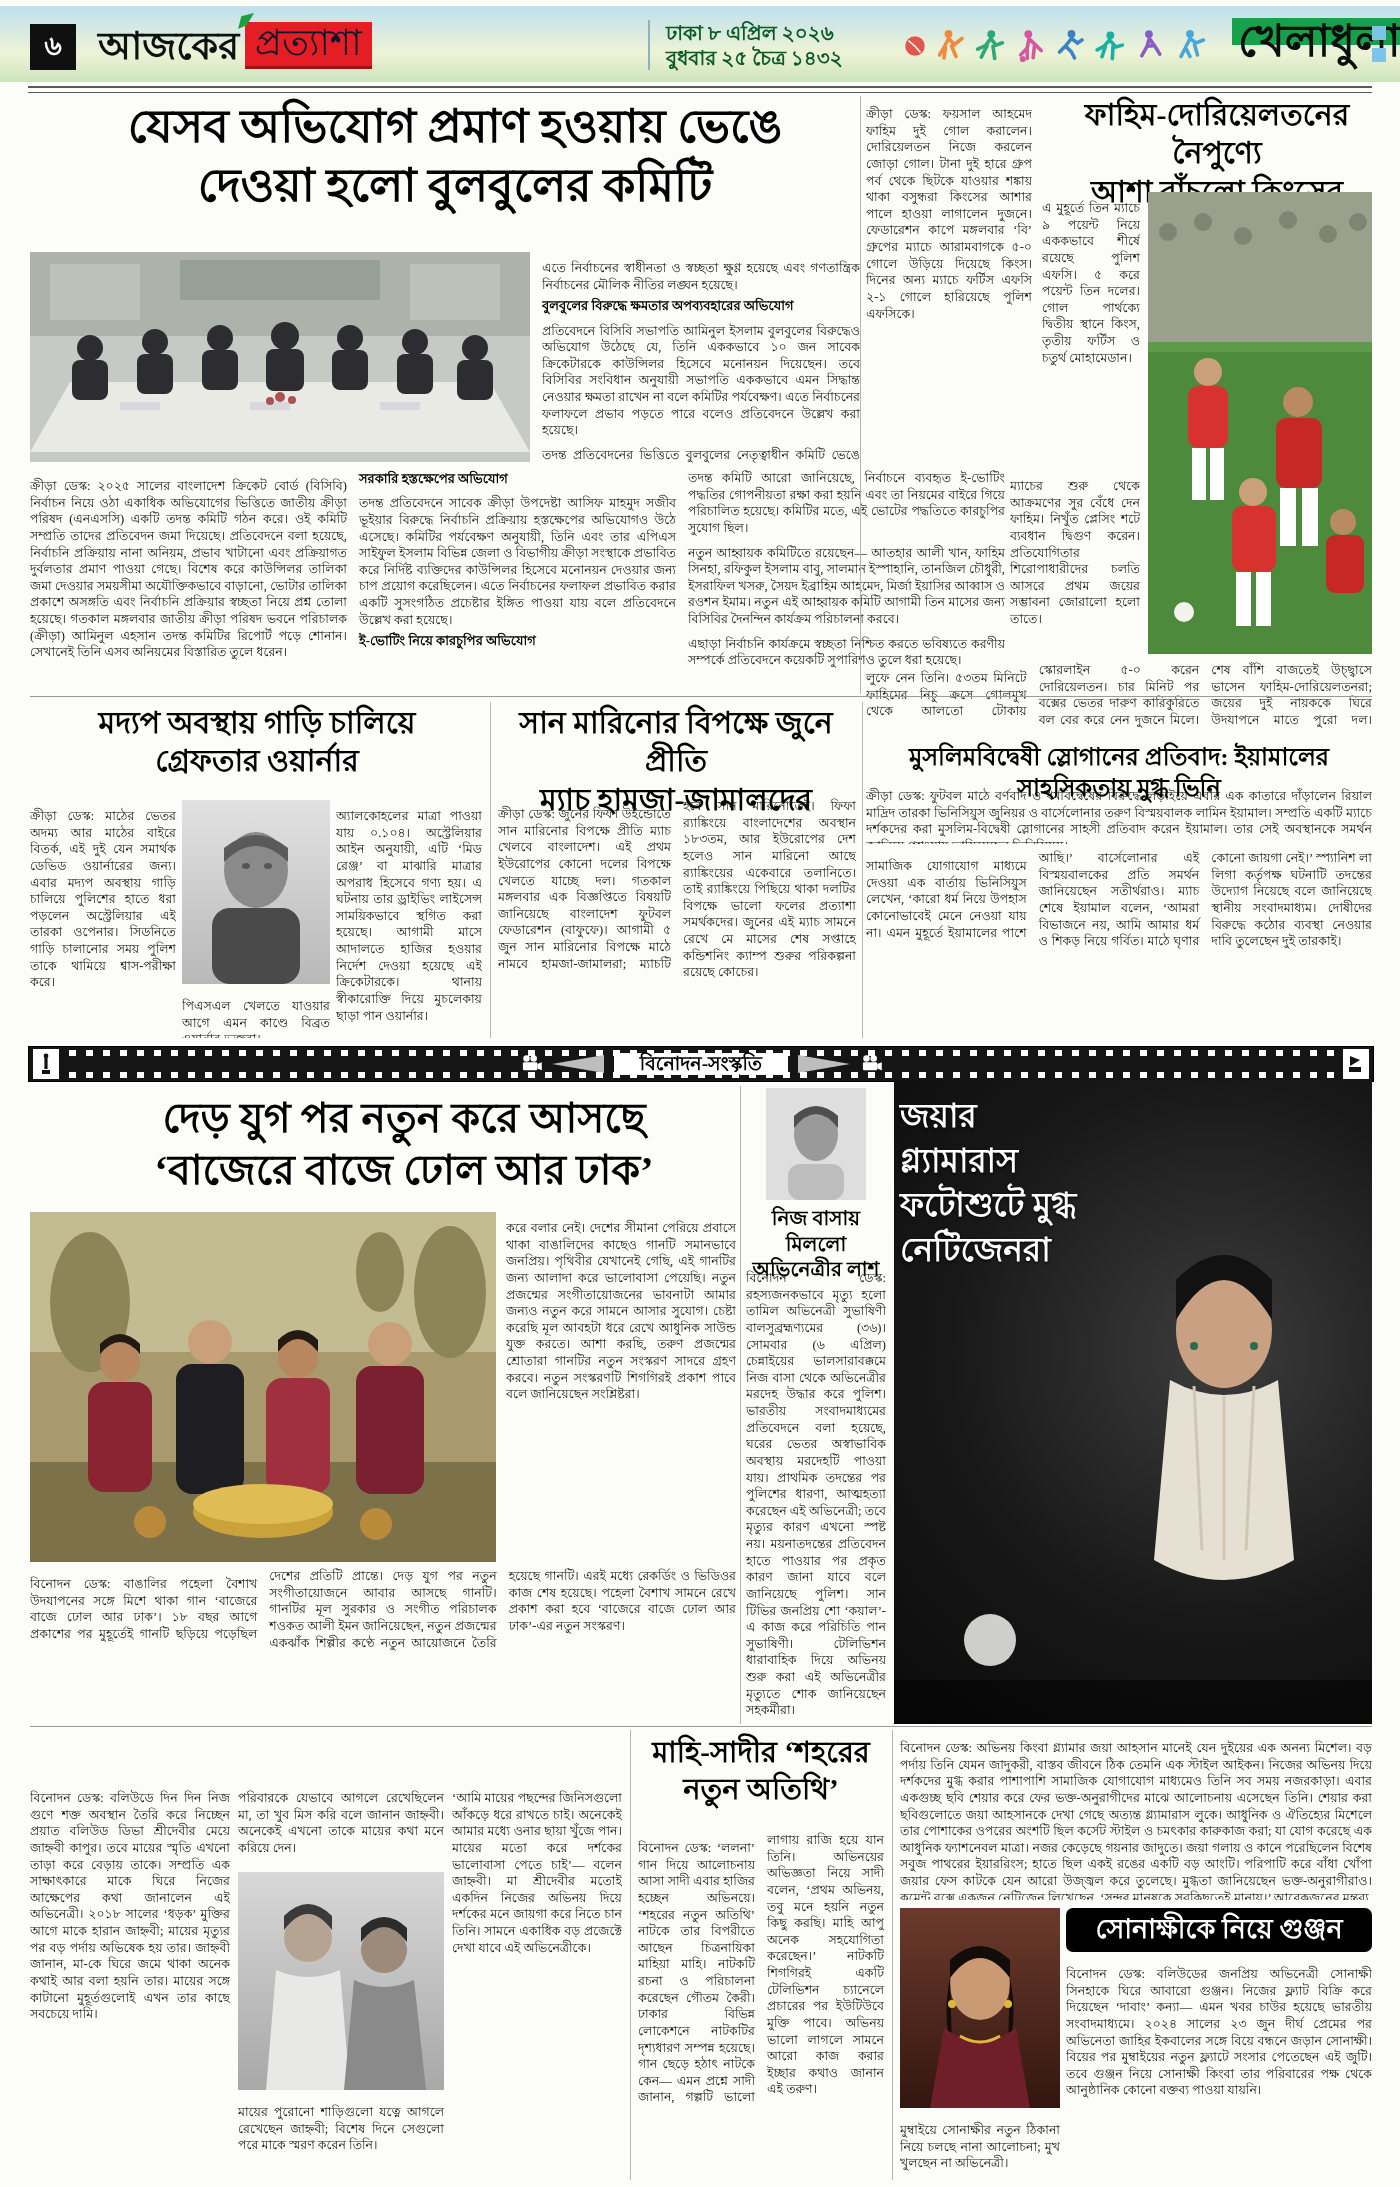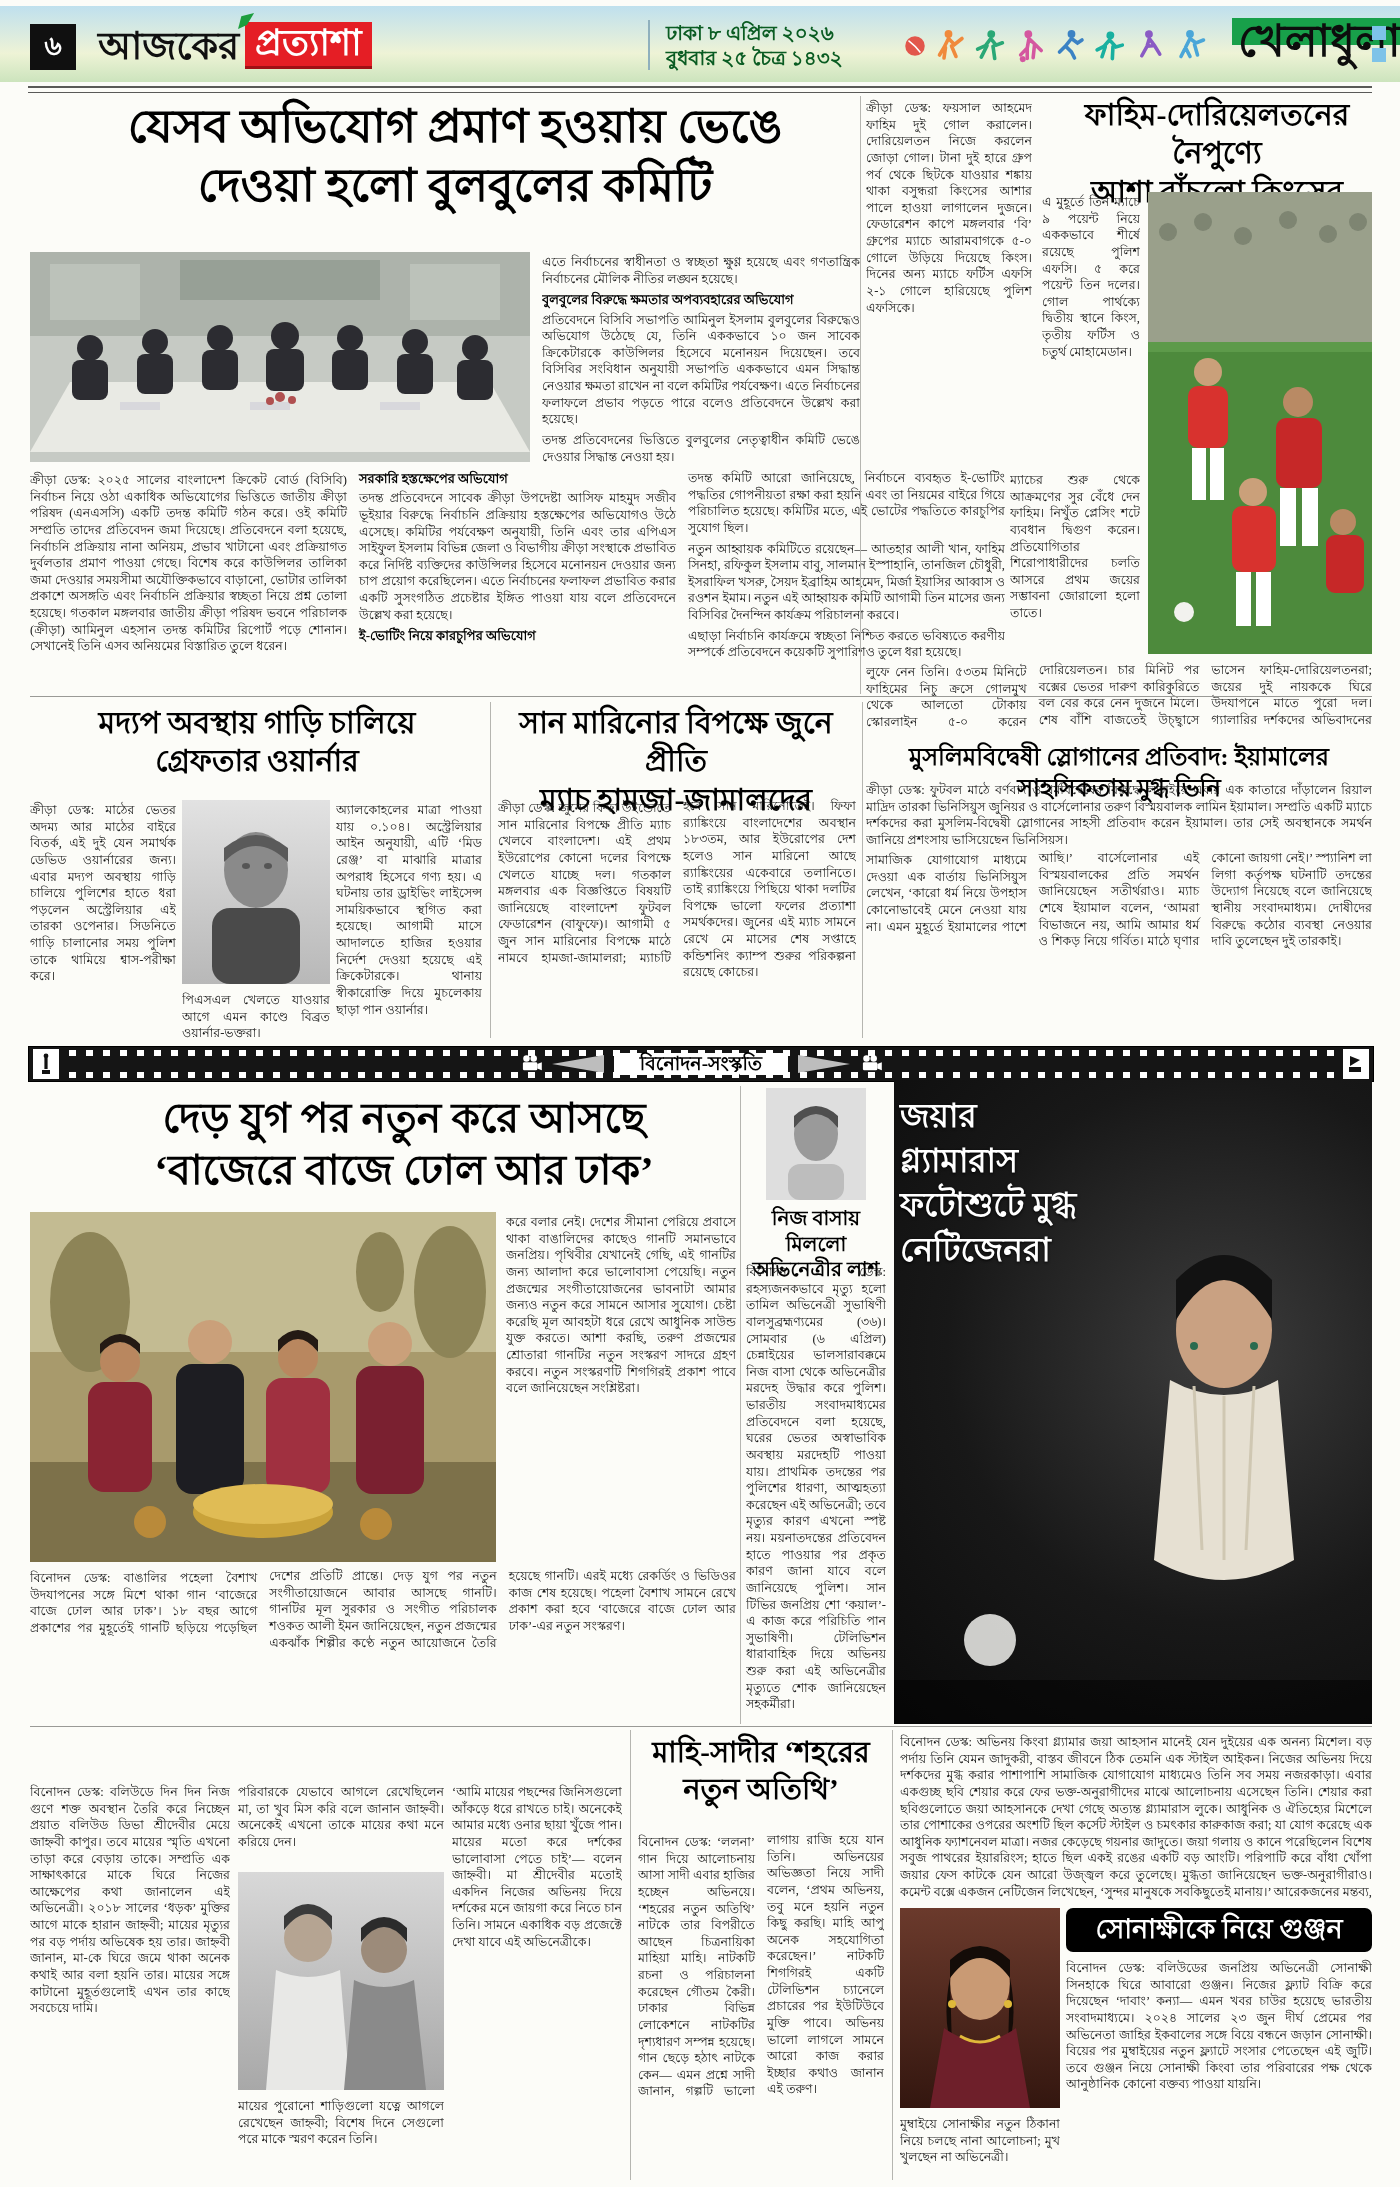--- a/index.html
+++ b/index.html
@@ -1,36 +1,36 @@
 <!DOCTYPE html>
 <html lang="bn"><head>
 <meta charset="utf-8">
 <style>
   html,body{margin:0;padding:0;background:#e8e8e4;}
   #page{position:relative;width:1400px;height:2187px;background:#fcfcf8;margin:0 auto;
         font-family:"Liberation Serif","DejaVu Serif",serif;overflow:hidden;}
   .abs{position:absolute;}
   .b{font-size:12.5px;line-height:1.33;text-align:justify;color:#151515;overflow:hidden;}
-  .b p{margin:2px 0 4px 0;}
+  .b p{margin:8px 0 4px 0;}
   .sub{font-weight:bold;font-size:13px;margin:2px 0 3px 0;color:#000;}
   .hl{font-weight:bold;color:#000;text-align:center;line-height:1.28;}
   .c2{column-count:2;column-gap:12px;}
   .c3{column-count:3;column-gap:12px;}
   .rule-h{background:#9a9a96;height:1px;}
   .rule-v{background:#b5b5b0;width:1px;}
   .ph{overflow:hidden;background:#d8d8d4;}
   .ph svg{display:block;width:100%;height:100%;}
   
   #header{left:0;top:6px;width:1400px;height:76px;
     background:linear-gradient(180deg,#bfe0ee 0%,#eef3d6 62%,#cce4bd 100%);}
   .pgnum{left:30px;top:18px;width:46px;height:46px;background:#101010;color:#fff;
     font-size:27px;font-weight:bold;display:flex;align-items:center;justify-content:center;}
   .masthead{left:98px;top:16px;display:flex;align-items:center;gap:6px;}
   .mh-black{font-size:38px;font-weight:bold;color:#101010;line-height:1;}
-  .mh-red{font-size:36px;font-weight:bold;color:#ffffff;background:#e51e25;
+  .mh-red{font-size:36px;font-weight:normal;color:#0f172a;background:#e51e25;
     padding:3px 10px 5px 10px;line-height:1;border-bottom:3px solid #a01015;position:relative;}
   .mh-leaf{position:absolute;left:-7px;top:-9px;width:16px;height:16px;background:#1d9e3f;
     clip-path:polygon(0 100%,20% 20%,100% 0,55% 75%);}
   .hdr-sep{left:648px;top:14px;width:2px;height:50px;background:#8fb0bd;}
   .dateline{left:666px;top:15px;color:#0a5c22;font-weight:bold;font-size:20px;line-height:1.25;}
   .icons{left:902px;top:10px;height:60px;display:flex;align-items:center;gap:4px;}
   .khela{left:1232px;top:12px;font-size:44px;font-weight:bold;color:#0d0d0d;line-height:1.08;
     background:linear-gradient(180deg,#18a04a 0 56%,rgba(0,0,0,0) 56%);padding:0 6px;}
   .bluesq{left:1372px;top:20px;display:flex;flex-direction:column;gap:8px;}
   .bluesq span{width:14px;height:14px;background:#7ec3e8;display:block;}

